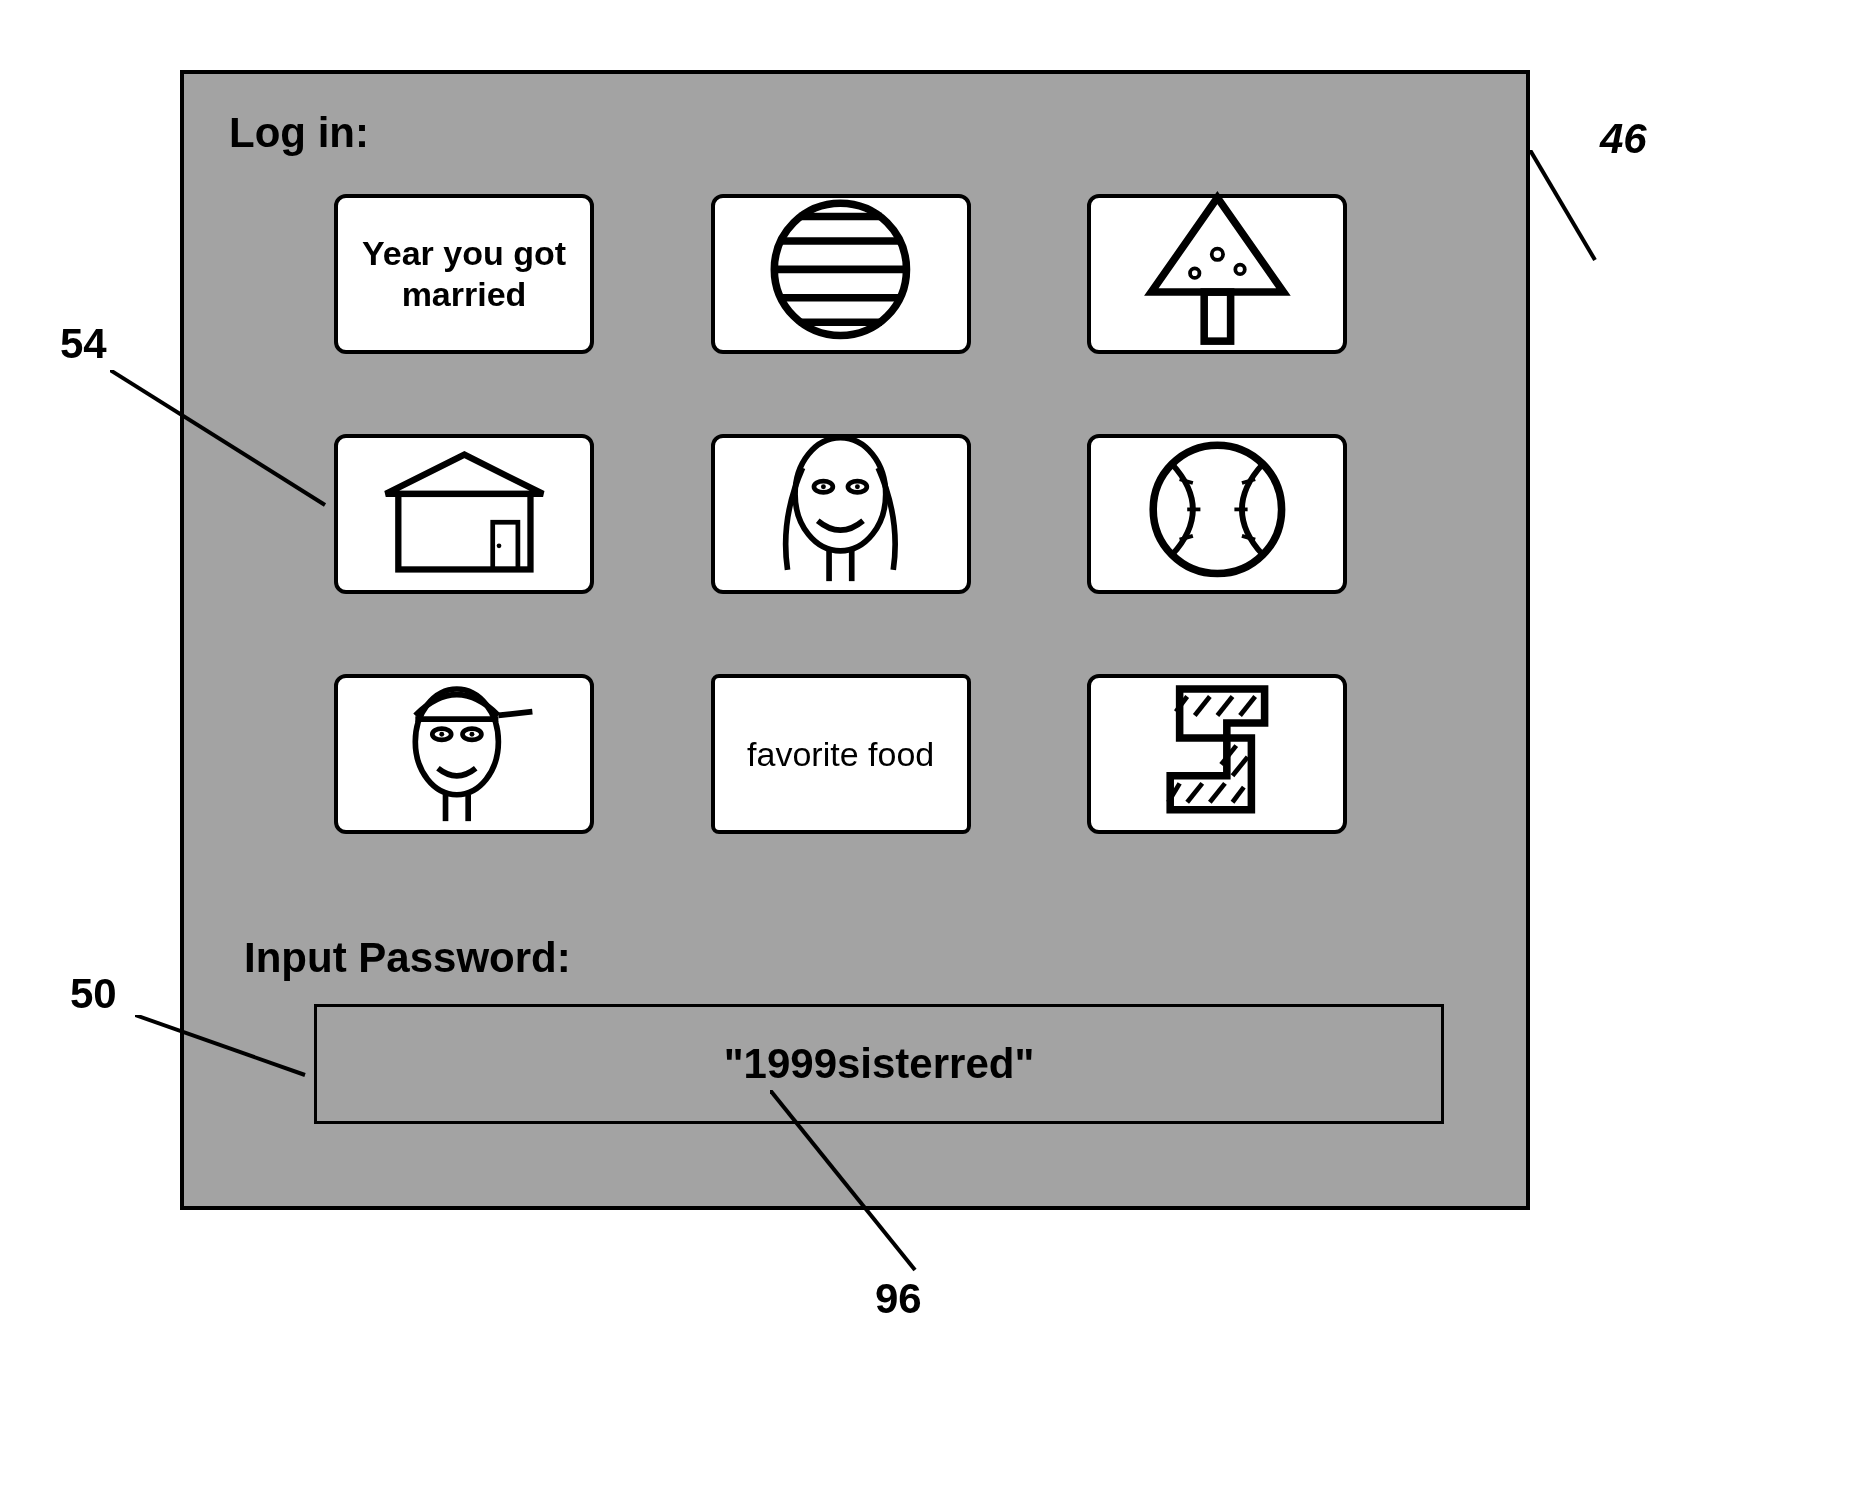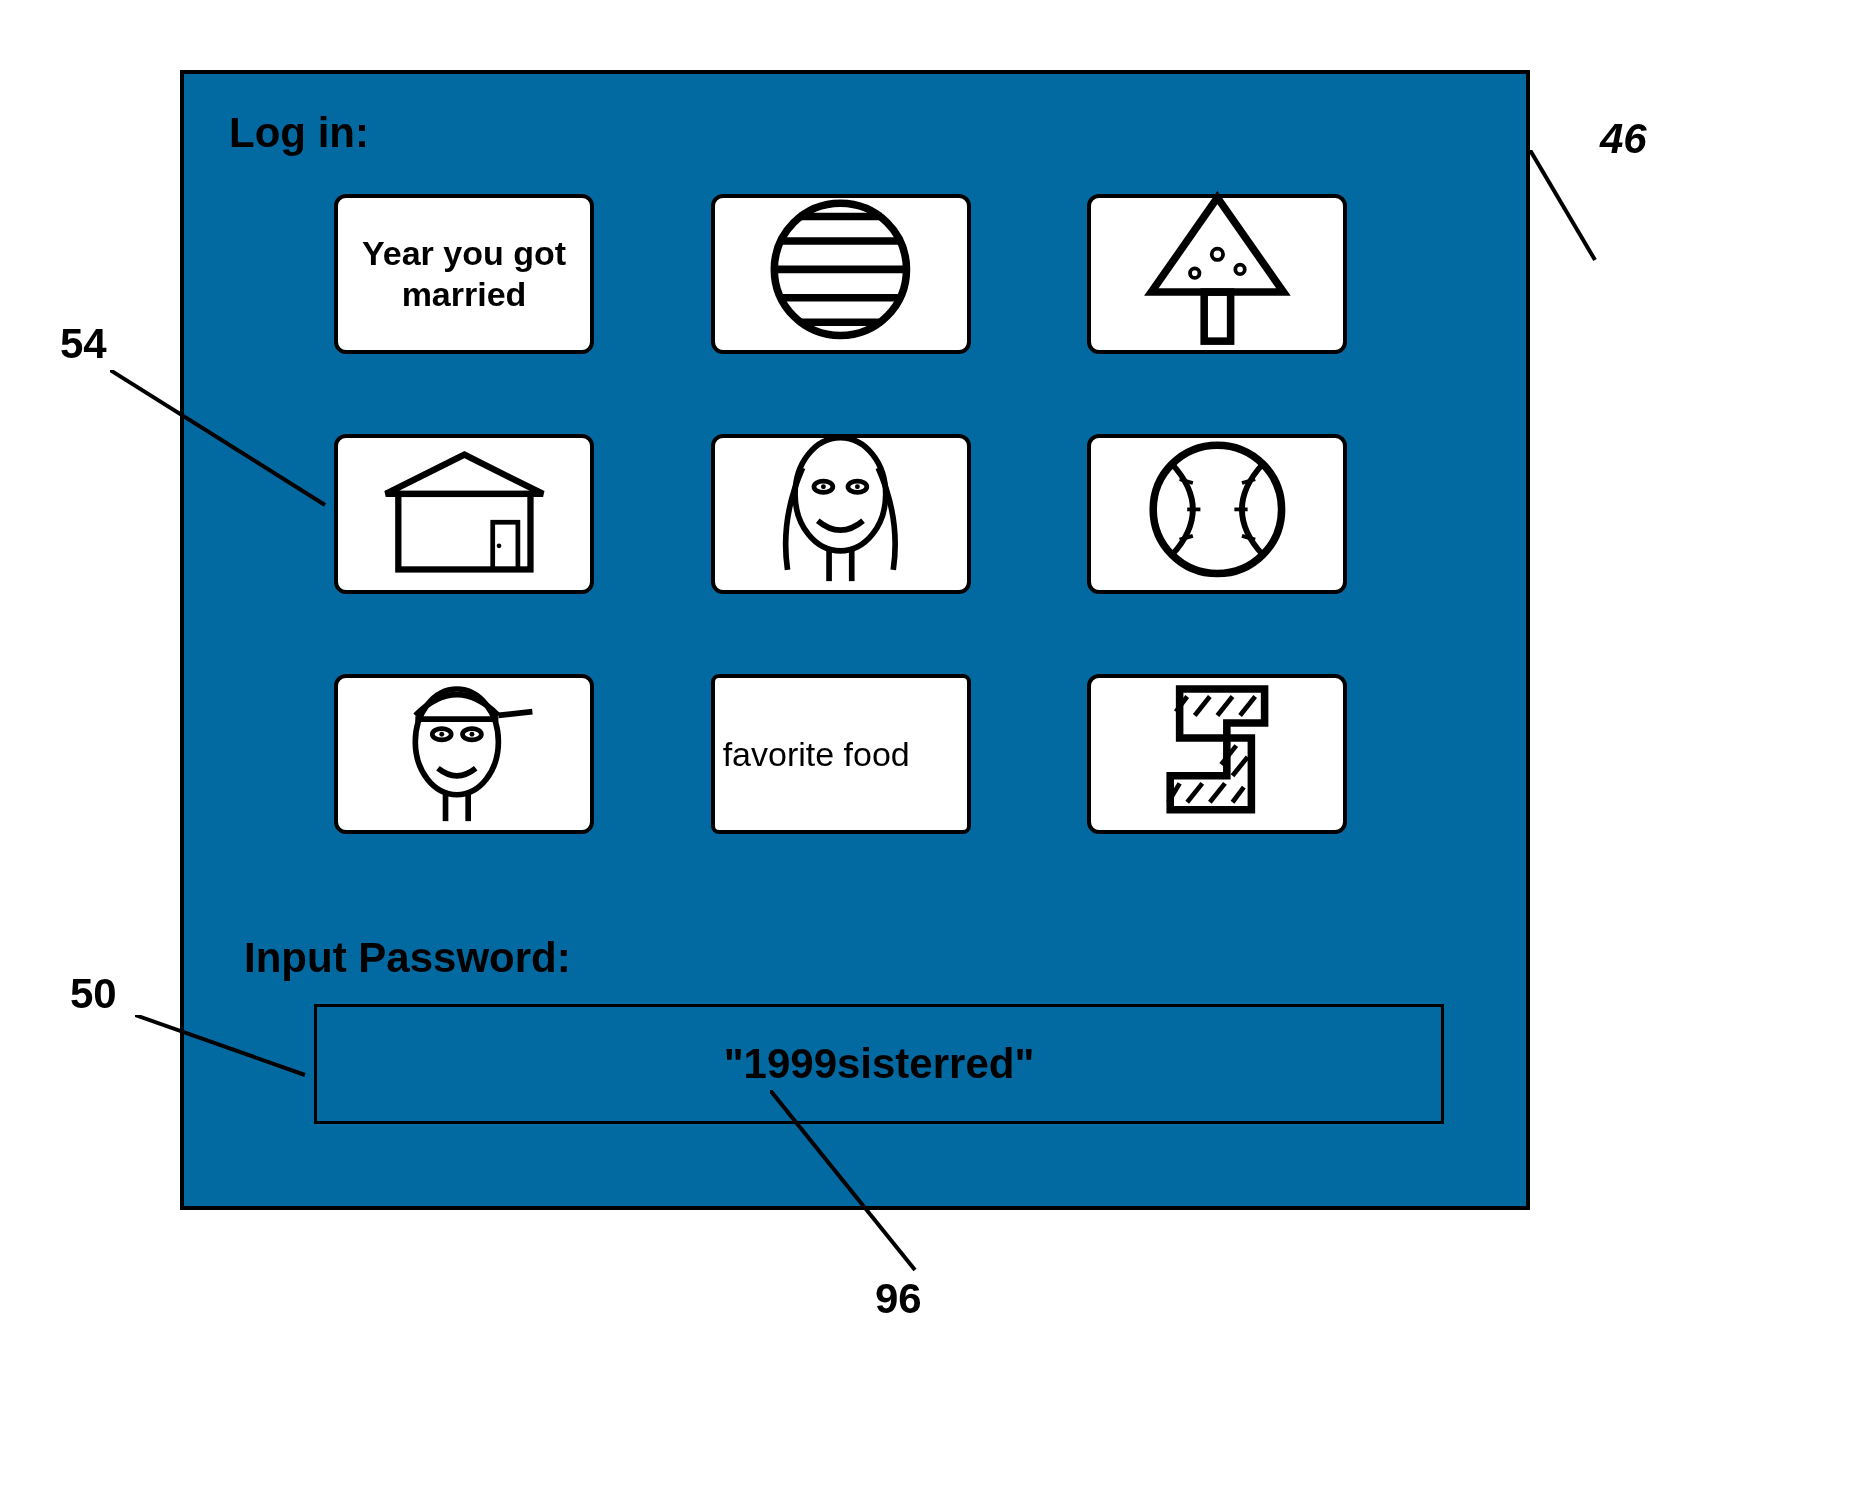--- a/index.html
+++ b/index.html
@@ -10,21 +10,21 @@
       height: 1495px;
       position: relative;
     }
     .panel {
       position: absolute;
       left: 180px;
       top: 70px;
       width: 1350px;
       height: 1140px;
       border: 4px solid #000;
-      background: #0369a1;
+      background: #a3a3a3;
     }
     .title {
       position: absolute;
       left: 45px;
       top: 35px;
       font-size: 42px;
       font-weight: bold;
     }
     .grid {
       position: absolute;
@@ -38,21 +38,21 @@
       row-gap: 80px;
     }
     .tile {
       width: 260px;
       height: 160px;
       border: 4px solid #000;
       border-radius: 12px;
       background: #fff;
       display: flex;
       align-items: center;
-      justify-content: flex-start;
+      justify-content: center;
       text-align: center;
       font-size: 34px;
       font-weight: bold;
       line-height: 1.2;
       padding: 8px;
       cursor: pointer;
     }
     .tile svg { width: 80%; height: 80%; }
     .input-label {
       position: absolute;

